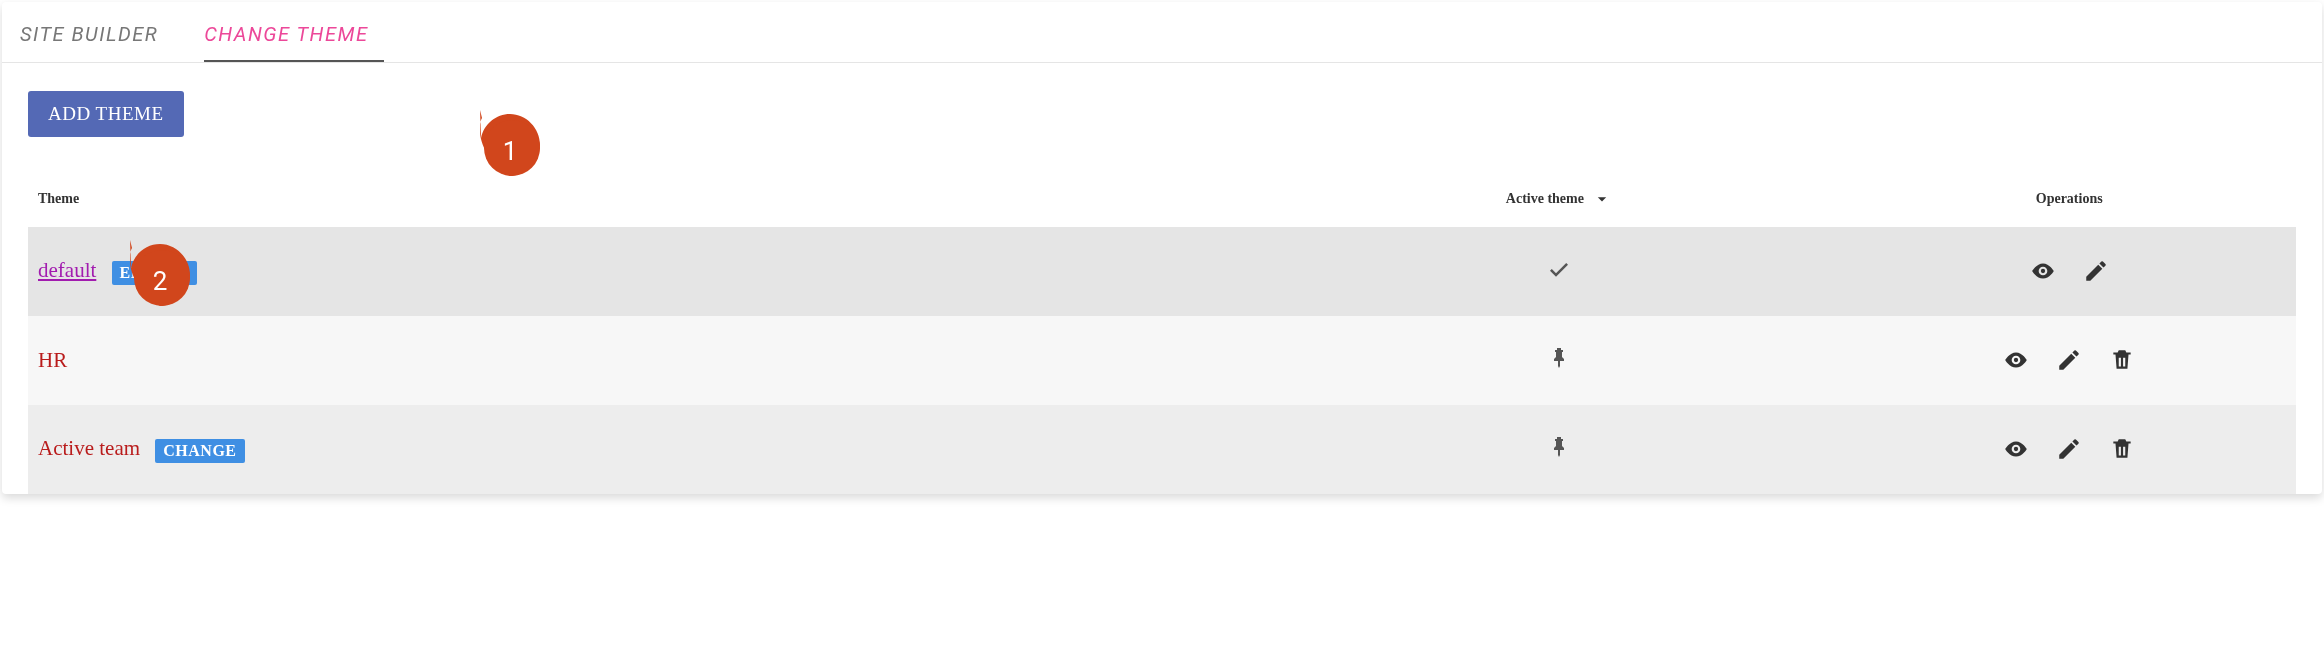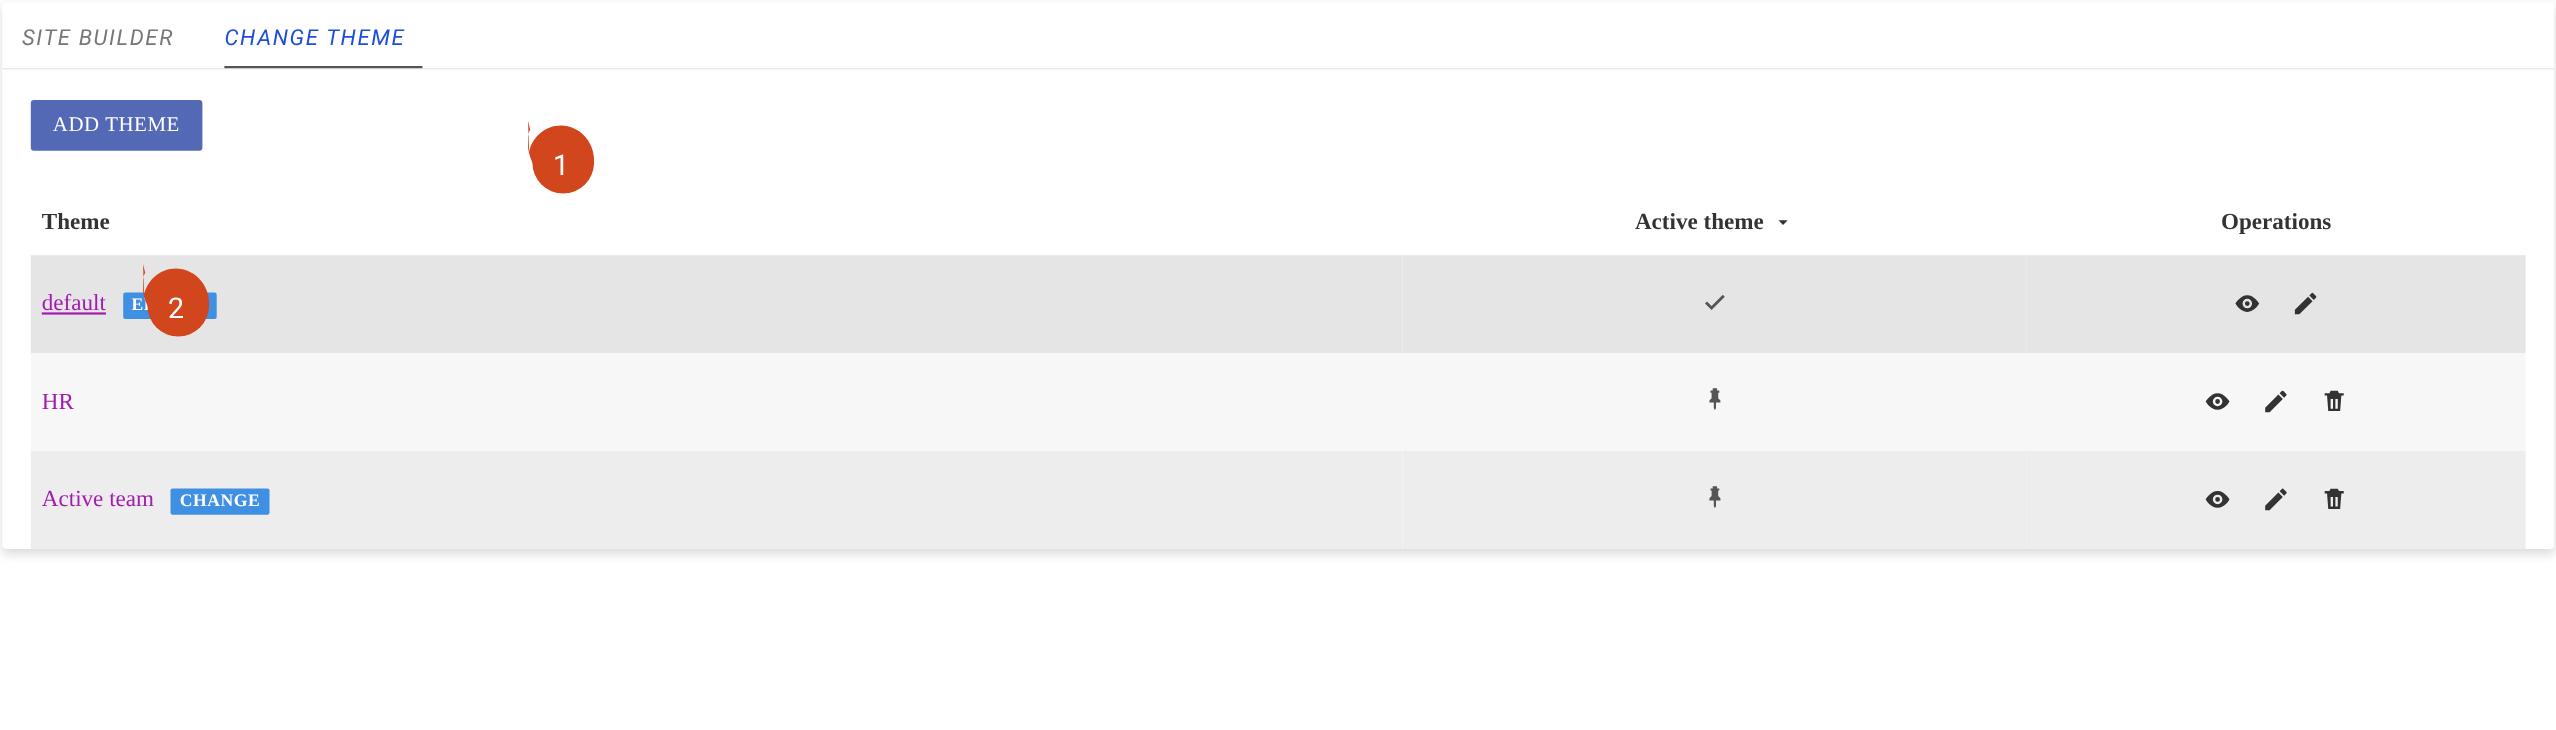--- a/index.html
+++ b/index.html
@@ -29,21 +29,21 @@
       padding: 20px 16px 14px 0;
       margin-right: 30px;
       font-size: 20px;
       letter-spacing: 1.5px;
       color: #777;
       cursor: pointer;
       font-weight: 400;
       border-bottom: 2px solid transparent;
     }
     .tab.active {
-      color: #1d4ed8;
+      color: #ec4899;
       border-bottom: 2px solid #555;
     }
     .content { padding: 28px 26px 0 26px; font-family: Liberation Serif, serif; }
     .btn {
       display: inline-block;
       background: #5469b5;
       color: #fff;
       padding: 12px 20px;
       border: none;
       border-radius: 3px;
@@ -53,38 +53,38 @@
       font-family: inherit;
     }
     .table {
       width: 100%;
       border-collapse: collapse;
       margin-top: 34px;
     }
     .table th {
       text-align: left;
       padding: 18px 10px;
-      font-size: 21px;
+      font-size: 14px;
       font-weight: 700;
       color: #333;
     }
     .table th.col-theme   { width: 55%; }
     .table th.col-active  { width: 25%; text-align: center; }
     .table th.col-ops     { width: 20%; text-align: center; }
     .table td {
       padding: 26px 10px;
       font-size: 21px;
       color: #333;
     }
     .table tbody tr:nth-child(odd)  { background: #ededed; }
     .table tbody tr:nth-child(even) { background: #f7f7f7; }
     .table tbody tr:first-child { background: #e5e5e5; }
     .th-inner { display: inline-flex; align-items: center; gap: 8px; cursor: pointer; }
     .sort-caret { width: 20px; height: 20px; fill:#333; }
-    .theme-name { color: #a21caf; }
+    .theme-name { color: #b91c1c; }
     .theme-name.linked { text-decoration: underline; color:#a21caf; cursor:pointer; }
     .badge {
       display: inline-block;
       background: #3f8fe3;
       color: #fff;
       font-size: 16px;
       font-weight: 600;
       padding: 3px 8px;
       border-radius: 2px;
       margin-left: 10px;

